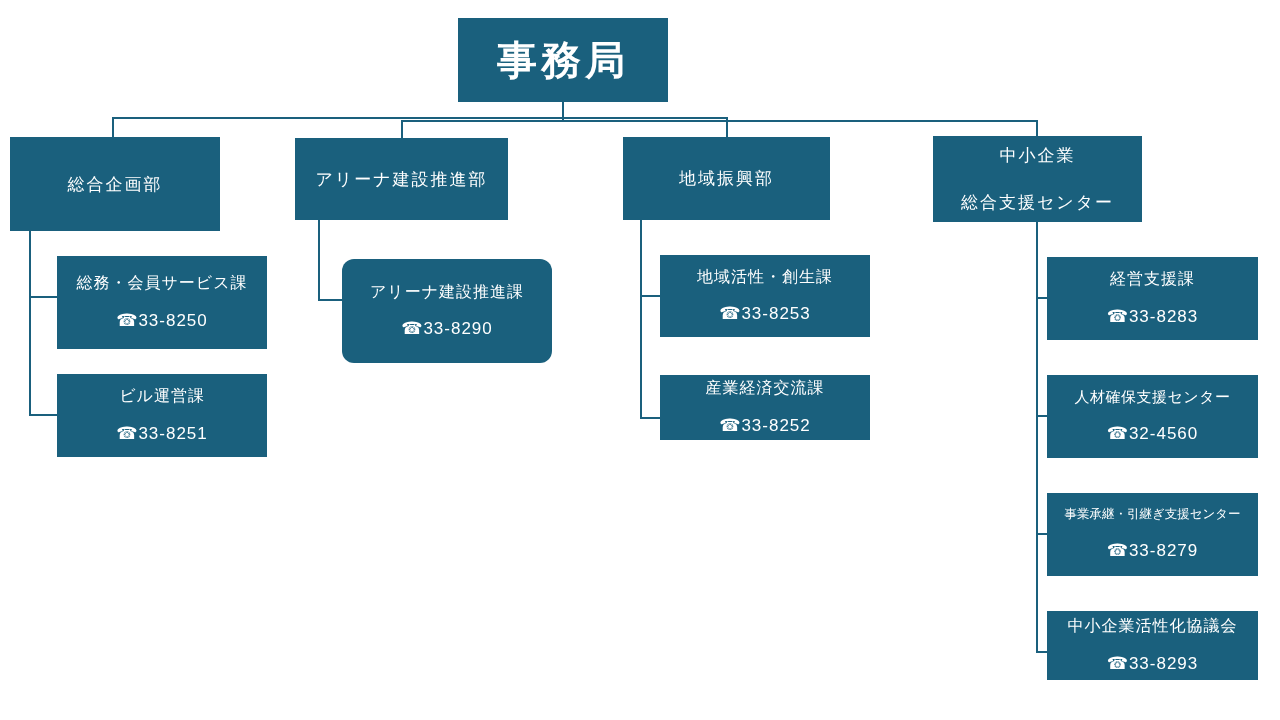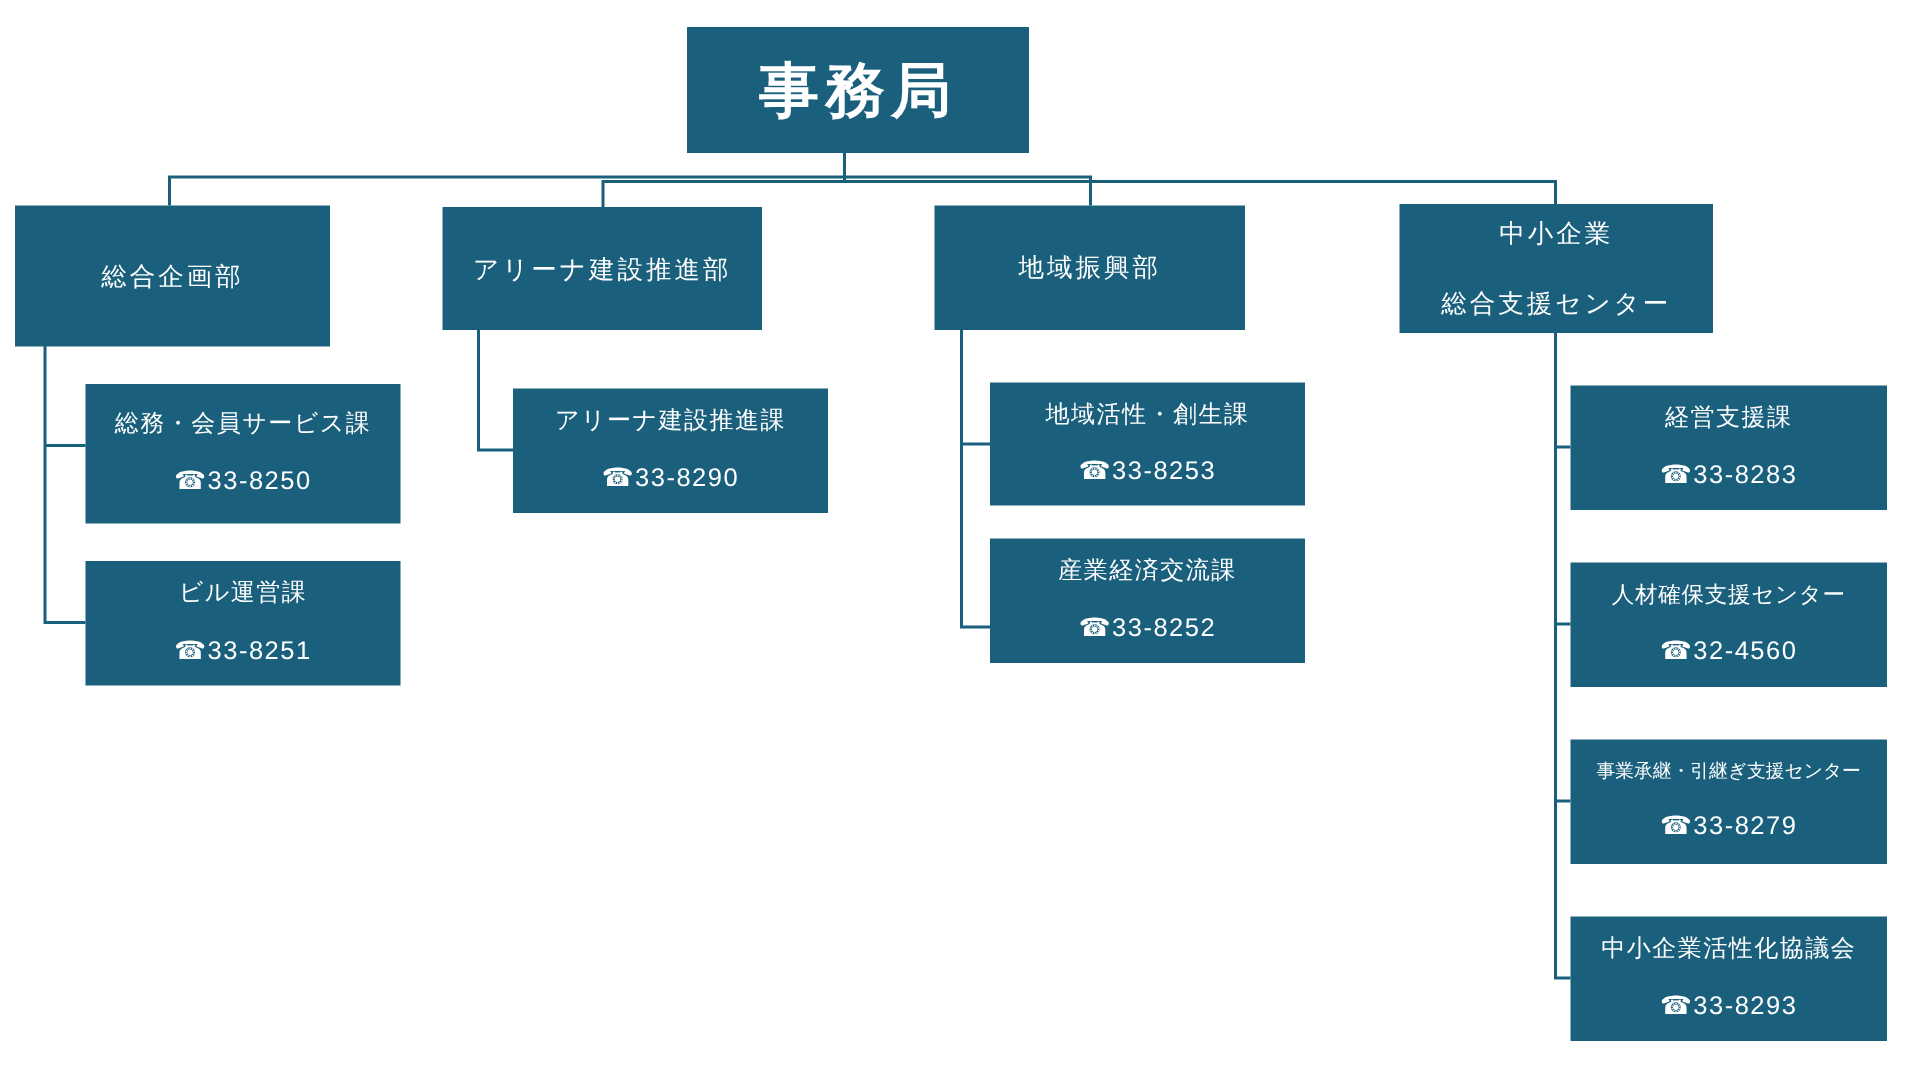--- a/index.html
+++ b/index.html
@@ -54,21 +54,21 @@
 
     <path d="M641,220 V418 H660"></path>
     <path d="M641,296 H660"></path>
 
     <path d="M1037,222 V652 H1047"></path>
     <path d="M1037,298 H1047"></path>
     <path d="M1037,416 H1047"></path>
     <path d="M1037,534 H1047"></path>
   </svg>
 
-  <div class="box root-box" style="left:458px;top:18px;width:228px;height:84px;">
+  <div class="box root-box" style="left:458px;top:18px;width:210px;height:84px;">
     <span>事務局</span>
   </div>
 
   <div class="box dept-box" style="left:10px;top:137px;width:210px;height:94px;">
     <span class="dept-line">総合企画部</span>
   </div>
 
   <div class="box dept-box" style="left:295px;top:138px;width:213px;height:82px;">
     <span class="dept-line">アリーナ建設推進部</span>
   </div>
@@ -85,48 +85,48 @@
   <div class="box sub-box" style="left:57px;top:256px;width:210px;height:93px;">
     <span class="name">総務・会員サービス課</span>
     <span class="phone">☎33-8250</span>
   </div>
 
   <div class="box sub-box" style="left:57px;top:374px;width:210px;height:83px;">
     <span class="name">ビル運営課</span>
     <span class="phone">☎33-8251</span>
   </div>
 
-  <div class="box sub-box" style="left:342px;top:259px;width:210px;height:83px;">
+  <div class="box sub-box" style="left:342px;top:259px;width:210px;height:104px;border-radius:12px;">
     <span class="name">アリーナ建設推進課</span>
     <span class="phone">☎33-8290</span>
   </div>
 
   <div class="box sub-box" style="left:660px;top:255px;width:210px;height:82px;">
     <span class="name">地域活性・創生課</span>
     <span class="phone">☎33-8253</span>
   </div>
 
-  <div class="box sub-box" style="left:660px;top:359px;width:210px;height:83px;">
+  <div class="box sub-box" style="left:660px;top:375px;width:210px;height:65px;">
     <span class="name">産業経済交流課</span>
     <span class="phone">☎33-8252</span>
   </div>
 
   <div class="box sub-box" style="left:1047px;top:257px;width:211px;height:83px;">
     <span class="name">経営支援課</span>
     <span class="phone">☎33-8283</span>
   </div>
 
   <div class="box sub-box mid-name" style="left:1047px;top:375px;width:211px;height:83px;">
     <span class="name">人材確保支援センター</span>
     <span class="phone">☎32-4560</span>
   </div>
 
   <div class="box sub-box small-name" style="left:1047px;top:493px;width:211px;height:83px;">
     <span class="name">事業承継・引継ぎ支援センター</span>
     <span class="phone">☎33-8279</span>
   </div>
 
-  <div class="box sub-box" style="left:1047px;top:611px;width:211px;height:83px;">
+  <div class="box sub-box" style="left:1047px;top:611px;width:211px;height:69px;">
     <span class="name">中小企業活性化協議会</span>
     <span class="phone">☎33-8293</span>
   </div>
 
 </div>
 
 </body></html>

